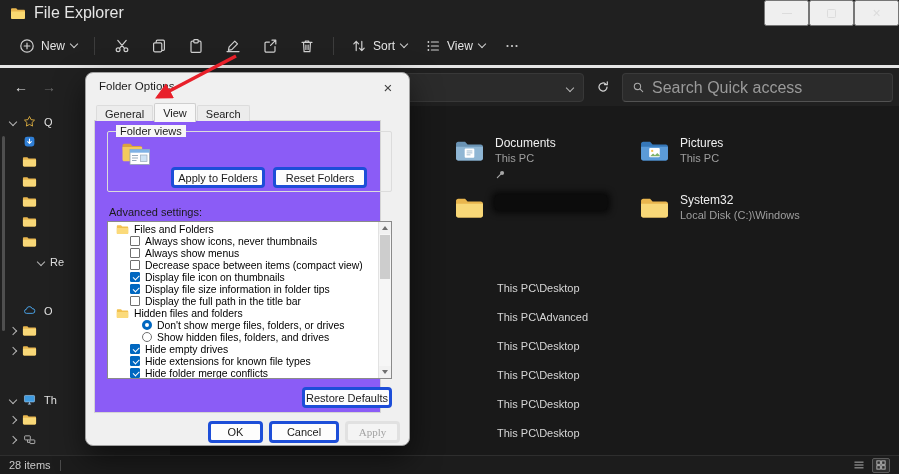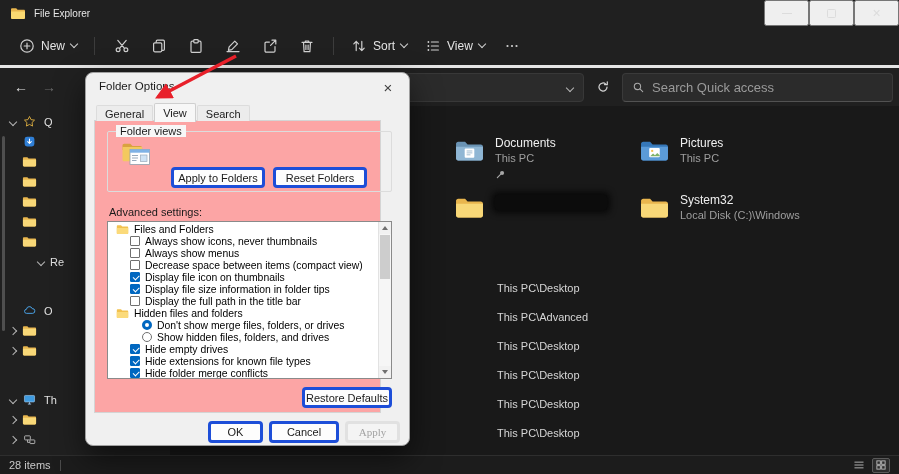--- a/index.html
+++ b/index.html
@@ -4,21 +4,21 @@
 <style>
   *{margin:0;padding:0;box-sizing:border-box;}
   html,body{background:#333;}
   body{font-family:"Liberation Sans",sans-serif;}
   .window{position:relative;width:899px;height:474px;background:#202020;overflow:hidden;color:#e8e8e8;}
 
   
   .titlebar{position:absolute;top:0;left:0;right:0;height:26px;display:flex;align-items:center;}
   .app-icon{margin-left:10px;width:16px;height:13px;display:inline-flex;}
   .app-icon svg{width:16px;height:13px;}
-  .win-title{margin-left:8px;font-size:10px;color:#e6e6e6;}
+  .win-title{margin-left:8px;font-size:16px;color:#e6e6e6;}
   .win-controls{position:absolute;right:0;top:0;height:26px;display:flex;}
   .wc{width:45px;height:26px;display:flex;align-items:center;justify-content:center;color:#dcdcdc;font-size:14px;line-height:1;}
   .min-glyph{width:10px;height:1px;background:#dcdcdc;display:block;}
   .max-glyph{width:9px;height:9px;border:1px solid #dcdcdc;border-radius:1.5px;display:block;}
 
   
   .commandbar{position:absolute;top:26px;left:0;right:0;height:42px;display:flex;align-items:center;padding:0 10px;border-bottom:3px solid #e5e5e5;}
   .cb-btn{display:flex;align-items:center;gap:6px;background:none;border:none;color:#e4e4e4;font-size:12px;padding:6px 9px;border-radius:4px;font-family:inherit;cursor:default;}
   .icon-btn{width:37px;height:30px;display:flex;align-items:center;justify-content:center;background:none;border:none;border-radius:4px;cursor:default;}
   .ic{width:16px;height:16px;display:inline-flex;}
@@ -29,21 +29,21 @@
   
   .navbar{position:absolute;top:68px;left:0;right:0;height:38px;}
   .nav-arrow{position:absolute;top:6px;width:26px;height:26px;display:flex;align-items:center;justify-content:center;font-size:14px;color:#e0e0e0;border-radius:4px;background:none;border:none;}
   .nav-arrow.disabled{color:#6b6b6b;}
   .addressbar{position:absolute;left:90px;top:5px;width:494px;height:29px;background:#2b2b2b;border:1px solid #383838;border-radius:4px;}
   .addr-chev{position:absolute;right:10px;top:11px;width:6px;height:6px;border-left:1.2px solid #b5b5b5;border-bottom:1.2px solid #b5b5b5;transform:rotate(-45deg);}
   .refresh-btn{position:absolute;left:590px;top:6px;width:26px;height:26px;display:flex;align-items:center;justify-content:center;background:none;border:none;}
   .refresh-btn svg{width:14px;height:14px;stroke:#cfcfcf;fill:none;stroke-width:1.4;stroke-linecap:round;}
   .searchbox{position:absolute;left:622px;top:5px;width:271px;height:29px;background:#2b2b2b;border:1px solid #3a3a3a;border-bottom-color:#525252;border-radius:4px;display:flex;align-items:center;padding:0 9px;gap:7px;}
   .searchbox svg{width:13px;height:13px;stroke:#a9a9a9;fill:none;stroke-width:1.3;stroke-linecap:round;flex:none;}
-  .searchbox input{flex:1;background:none;border:none;outline:none;color:#e0e0e0;font-size:13px;font-family:inherit;min-width:0;}
+  .searchbox input{flex:1;background:none;border:none;outline:none;color:#e0e0e0;font-size:16px;font-family:inherit;min-width:0;}
   .searchbox input::placeholder{color:#9a9a9a;}
 
   
   .sidebar{position:absolute;top:106px;left:0;width:170px;bottom:19px;background:#202020;}
   .side-scrollbar{position:absolute;left:2px;top:30px;width:3px;height:195px;background:#4f4f4f;border-radius:2px;}
   .side-list{position:absolute;left:0;top:6px;right:0;}
   .side-item{display:flex;align-items:center;height:20px;padding-left:10px;gap:6px;font-size:11px;color:#e0e0e0;}
   .side-item.new-section{margin-top:29px;}
   .side-chev{width:6px;height:6px;flex:none;display:inline-block;}
   .chev-down{border-left:1.1px solid #b5b5b5;border-bottom:1.1px solid #b5b5b5;transform:rotate(-45deg);}
@@ -75,21 +75,21 @@
   .sb-ic svg{width:12px;height:12px;stroke:#bdbdbd;fill:none;stroke-width:1.2;stroke-linecap:round;}
   .sb-ic.active{border-color:#5a5a5a;background:#2d2d2d;}
 
   
   .dialog{position:absolute;left:85px;top:72px;width:325px;height:374px;background:#f0f0f0;border:1px solid #a0a0a0;border-radius:8px;box-shadow:0 12px 30px rgba(0,0,0,.55);color:#1a1a1a;z-index:40;}
   .dlg-title{position:absolute;left:13px;top:7px;font-size:11.5px;color:#1a1a1a;}
   .dlg-close{position:absolute;right:11px;top:4px;font-size:15px;color:#404040;width:20px;height:20px;text-align:center;line-height:19px;background:none;border:none;font-family:inherit;}
   .dlg-tabs{position:absolute;left:10px;top:29px;display:flex;align-items:flex-end;height:19px;z-index:3;}
   .dlg-tab{font-size:11px;height:16px;padding:0 8px;border:1px solid #dcdcdc;border-bottom:none;background:#ececec;color:#1a1a1a;font-family:inherit;border-radius:2px 2px 0 0;margin-right:1px;}
   .dlg-tab.active{height:19px;background:#f7f7f7;border-color:#cfcfcf;margin-bottom:-1px;position:relative;}
-  .dlg-page{position:absolute;left:8px;top:47px;width:287px;height:293px;border:1px solid #d4d4d4;background:#fca5a5;}
+  .dlg-page{position:absolute;left:8px;top:47px;width:287px;height:293px;border:1px solid #d4d4d4;background:#8b5cf6;}
   .groupbox{position:absolute;left:12px;top:10px;width:285px;height:61px;border:1px solid #dcdcdc;border-radius:2px;}
   .legend{position:absolute;left:8px;top:-7px;background:#f7f7f7;padding:0 4px;font-size:11px;}
   .fv-icon{position:absolute;left:13px;top:9px;width:30px;height:26px;}
   .fv-icon svg{width:30px;height:26px;}
   .fv-desc{position:absolute;left:52px;top:4px;width:236px;font-size:9.8px;line-height:10.8px;letter-spacing:-0.1px;color:#000;}
   .btn{font-family:inherit;font-size:11px;color:#1a1a1a;background:#fdfdfd;border:3px solid #1d4ed8;border-radius:4px;cursor:default;}
   .btn.disabled{color:#a3a3a3;background:#f4f4f4;border-color:#e1e1e1;font-family:Liberation Serif, serif;}
   .fv-apply{position:absolute;left:63px;top:35px;width:94px;height:21px;}
   .fv-reset{position:absolute;left:165px;top:35px;width:94px;height:21px;}
   .adv-label{position:absolute;left:14px;top:85px;font-size:11px;}

